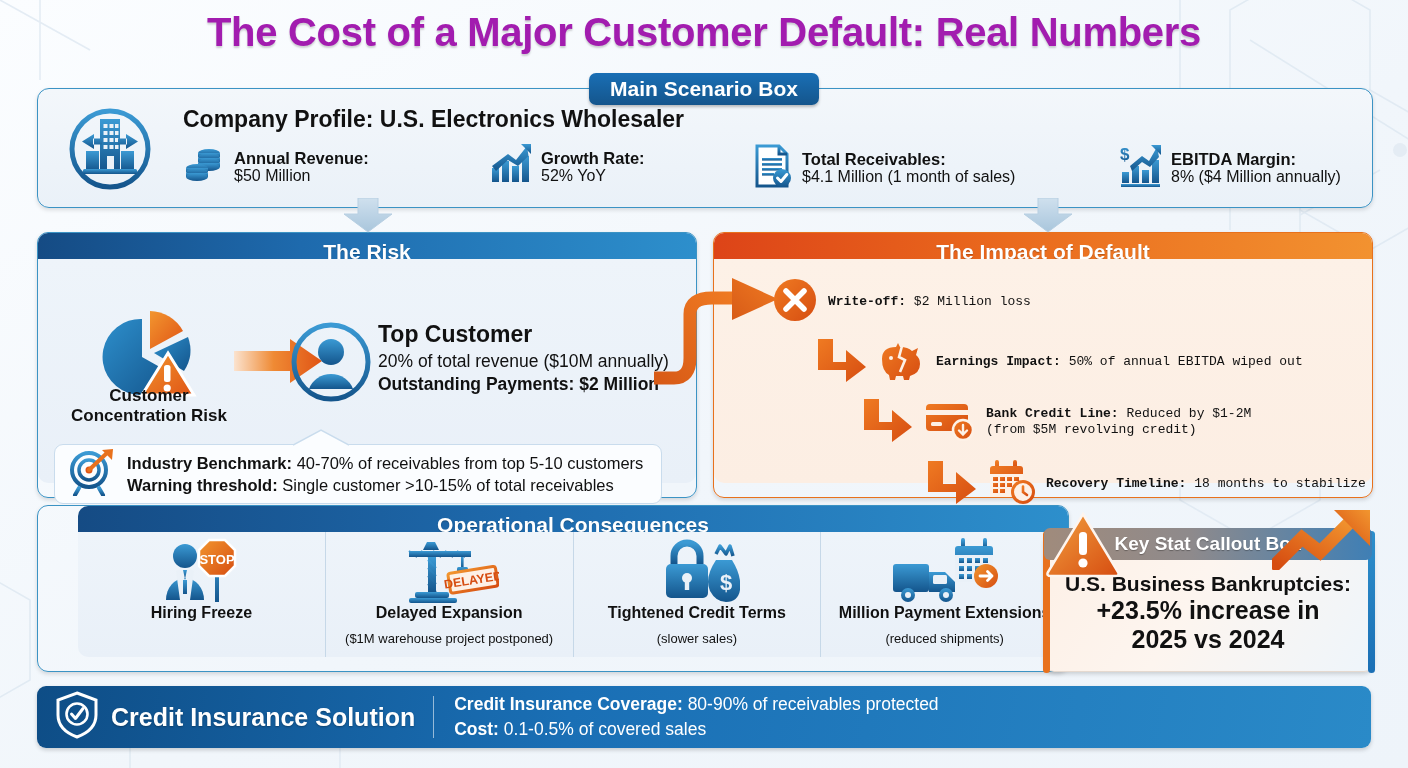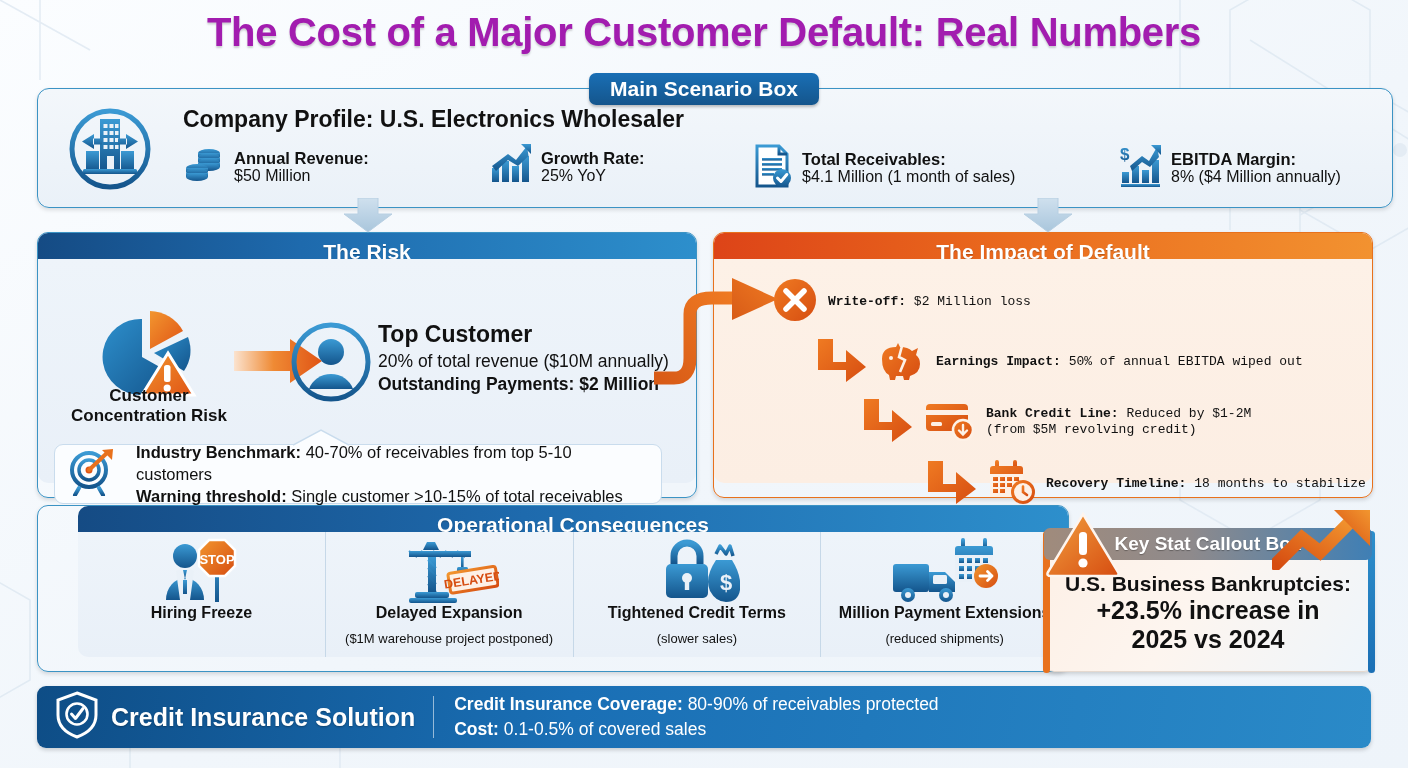--- a/index.html
+++ b/index.html
@@ -25,21 +25,20 @@
     background:linear-gradient(180deg,#1a6fb5 0%,#14558c 100%);
     border-radius:7px;color:#fff;font-size:21px;font-weight:bold;
     text-align:center;line-height:32px;z-index:6;
     box-shadow:0 2px 3px rgba(0,0,0,.25);
   }
   .scenario-box{
     position:absolute;left:37px;top:88px;width:1334px;height:118px;
     background:linear-gradient(180deg,#f3f7fb 0%,#eaf1f8 100%);
     border:1.5px solid #3b93c4;border-radius:12px;
     box-shadow:0 2px 4px rgba(0,0,0,.13);
-    padding-left:20px;
   }
   .bldg-ico{position:absolute;left:26px;top:14px;}
   .company-title{
     position:absolute;left:145px;top:17px;font-size:23px;font-weight:bold;color:#111;
   }
   .stat-row{position:absolute;left:145px;top:55px;width:1170px;height:52px;}
   .stat{position:absolute;top:0;display:flex;align-items:center;gap:9px;}
   .stat .txt{line-height:1.12;}
   .stat .lab{font-size:16.5px;font-weight:bold;color:#111;white-space:nowrap;}
   .stat .val{font-size:16px;color:#111;white-space:nowrap;}
@@ -68,21 +67,21 @@
   .big-arrow{position:absolute;left:196px;top:78px;}
   .person-ico{position:absolute;left:252px;top:62px;}
   .topcust{position:absolute;left:340px;top:62px;}
   .topcust h3{margin:0;font-size:23px;font-weight:bold;color:#111;}
   .topcust .l1{font-size:17.5px;color:#111;margin-top:3px;}
   .topcust .l2{font-size:17.5px;color:#111;margin-top:2px;}
   .b{font-weight:bold;}
   .bench{
     position:absolute;left:16px;top:185px;width:608px;height:60px;
     background:#fbfdff;border:1px solid #c9dced;border-radius:9px;
-    display:flex;align-items:center;gap:21px;padding:0 12px;box-sizing:border-box;
+    display:flex;align-items:center;gap:12px;padding:0 12px;box-sizing:border-box;
   }
   .bench .lines{font-size:16.5px;color:#111;line-height:1.35;}
   .bench-notch{position:absolute;left:255px;top:170px;width:56px;height:17px;z-index:4;}
 
   
   .imp-row{position:absolute;display:flex;align-items:center;gap:10px;}
   .imp-txt{font-size:13px;color:#111;line-height:1.22;font-family:Liberation Mono, monospace;}
   .r0{left:58px;top:18px;}
   .r1{left:102px;top:78px;}
   .r2{left:148px;top:138px;}
@@ -261,21 +260,21 @@
                 <rect x="14" y="17" width="7" height="21"></rect>
               <rect x="24" y="22" width="7" height="16"></rect>
                 <rect x="34" y="12" width="7" height="26"></rect>
               <path d="M4 22 L20 10 L28 16 L39 2 L40.5 12 L30 22 L20 16 L8 27 Z"></path>
               <path d="M33 0 L43 0 L43 10 Z"></path>
             </g>
           </svg>
         </span>
         <span class="txt">
           <div class="lab">Growth Rate:</div>
-          <div class="val">25% YoY</div>
+          <div class="val">52% YoY</div>
         </span>
       </div>
 
       <div class="stat s2">
         <span>
           <svg width="40" height="44" viewBox="0 0 40 44">
             <defs>
                 <linearGradient id="ig" x1="0" y1="0" x2="0" y2="1">
               <stop offset="0%" stop-color="#3b9ad4"></stop>
                   <stop offset="100%" stop-color="#14558c"></stop>

